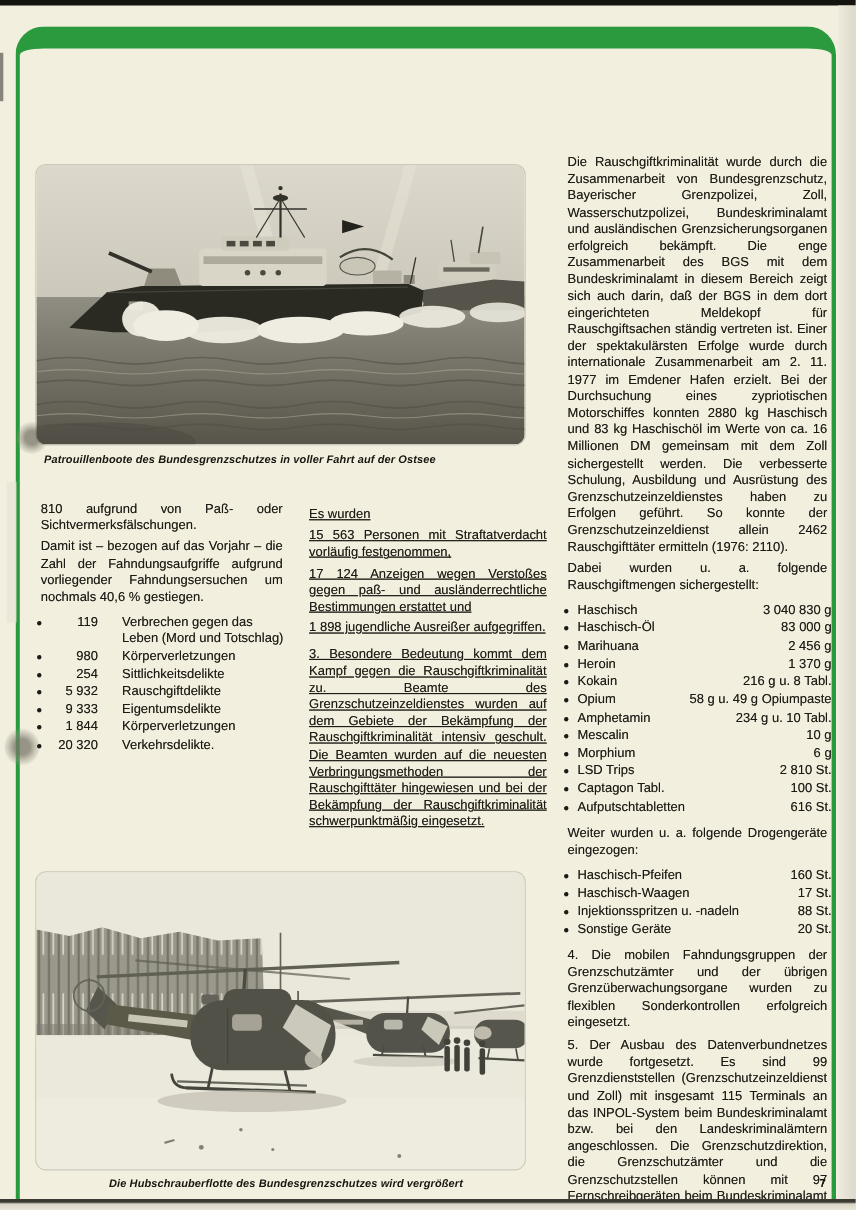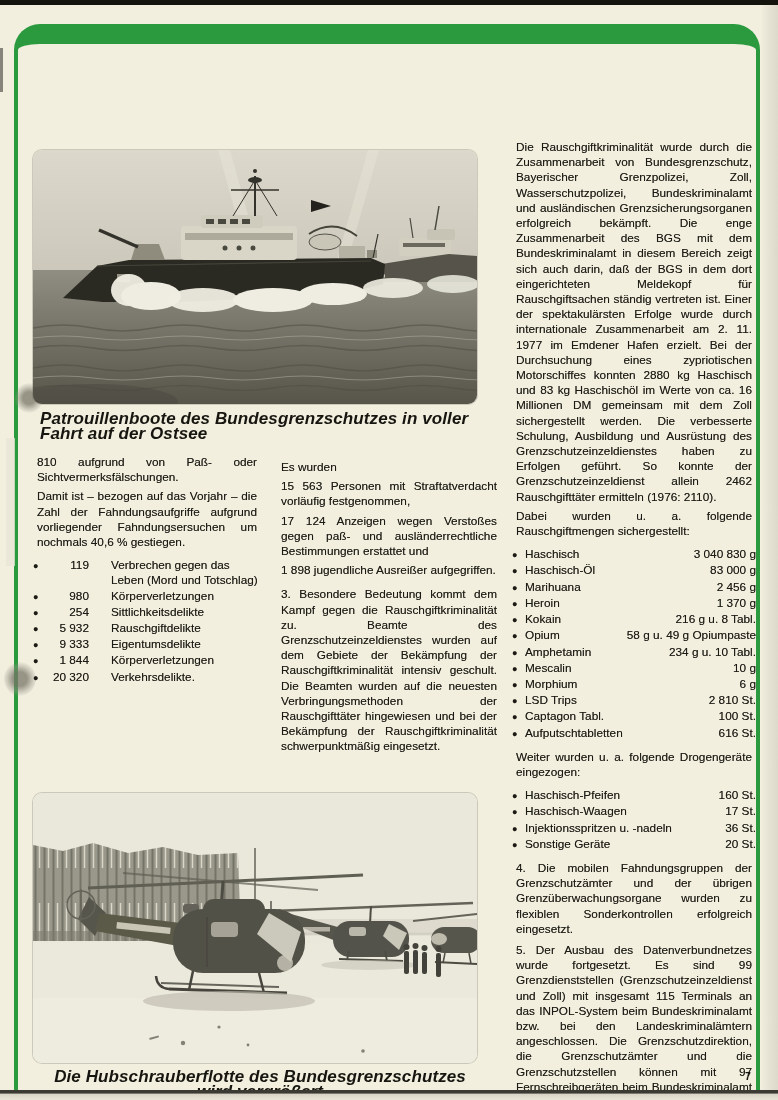--- a/index.html
+++ b/index.html
@@ -38,31 +38,31 @@
 
   
   figure.photo { margin:0; position:absolute; border-radius:9px; overflow:hidden;
                  box-shadow:0 0 0 1px rgba(90,88,76,.25); }
   .photo-boats { left:33px; top:150px; width:444px; height:254px; }
   .photo-helis { left:33px; top:793px; width:444px; height:270px; }
   .photo svg { display:block; }
 
   .caption {
     position:absolute; left:40px; width:440px;
-    font-style:italic; font-weight:700; font-size:17px; line-height:15px;
+    font-style:italic; font-weight:700; font-size:10px; line-height:15px;
     color:#16150f; letter-spacing:.1px;
   }
   .caption1 { top:411px; }
   .caption2 { top:1069px;text-align:center; }
 
   
   .col { position:absolute; color:#1b1a14; font-size:11.8px; line-height:15.2px;
          text-shadow:0 0 .4px rgba(25,24,15,.55); }
   .col-left  { left:33px;  top:451px; width:228px; }
-  .col-mid   { left:277px; top:456px; width:224px; }
+  .col-mid   { left:277px; top:456px; width:224px;text-decoration:underline; }
   .col-right { left:512px; top:136px; width:244px; }
   .col p { margin:4px; text-align:justify; }
   .col p.gap { margin-top:6px; }
 
   
   .crime-list { margin-top:8px; }
   .crime-row { display:flex; align-items:baseline; }
   .crime-row .bullet { width:15px; font-size:9px; flex:none; }
   .crime-row .num { width:41px; text-align:right; margin-right:22px; white-space:nowrap; flex:none; }
   .crime-row .txt { flex:1; }
@@ -300,21 +300,21 @@
         <span class="val">160 St.</span>
       </div>
       <div class="qty-row">
         <span class="bullet">●</span>
         <span class="name">Haschisch-Waagen</span>
         <span class="val">17 St.</span>
       </div>
       <div class="qty-row">
         <span class="bullet">●</span>
         <span class="name">Injektionsspritzen u. -nadeln</span>
-        <span class="val">36 St.</span>
+        <span class="val">88 St.</span>
       </div>
       <div class="qty-row">
         <span class="bullet">●</span>
         <span class="name">Sonstige Geräte</span>
         <span class="val">20 St.</span>
       </div>
     </div>
 
     <p class="gap">4. Die mobilen Fahndungsgruppen der Grenzschutzämter und der übrigen Grenzüberwachungsorgane wurden zu flexiblen Sonderkontrollen erfolgreich eingesetzt.</p>
     <p class="gap">5. Der Ausbau des Datenverbundnetzes wurde fortgesetzt. Es sind 99 Grenzdienststellen (Grenzschutzeinzeldienst und Zoll) mit insgesamt 115 Terminals an das INPOL-System beim Bundeskriminalamt bzw. bei den Landeskriminalämtern angeschlossen. Die Grenzschutzdirektion, die Grenzschutzämter und die Grenzschutzstellen können mit 97 Fernschreibgeräten beim Bundeskriminalamt (INPOL-Telex) anfragen.</p>

